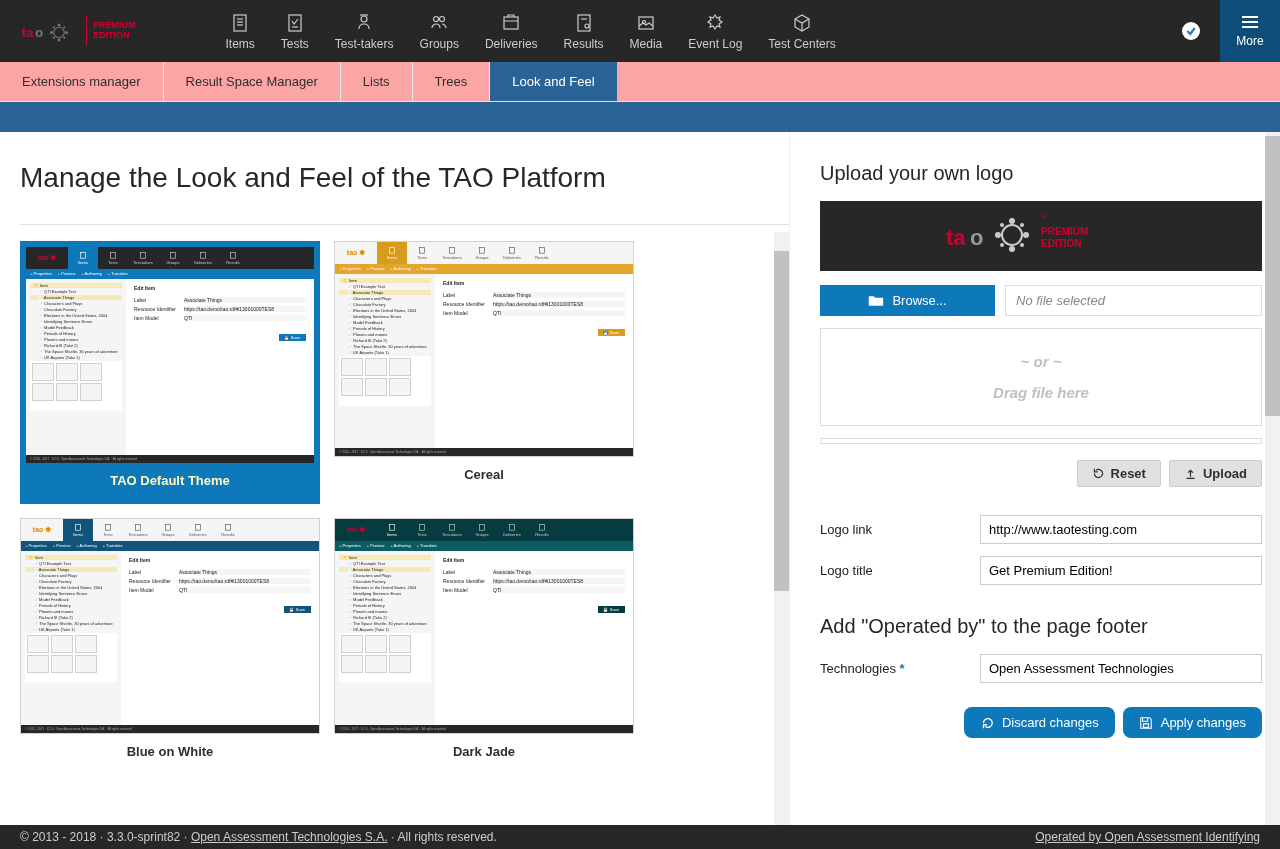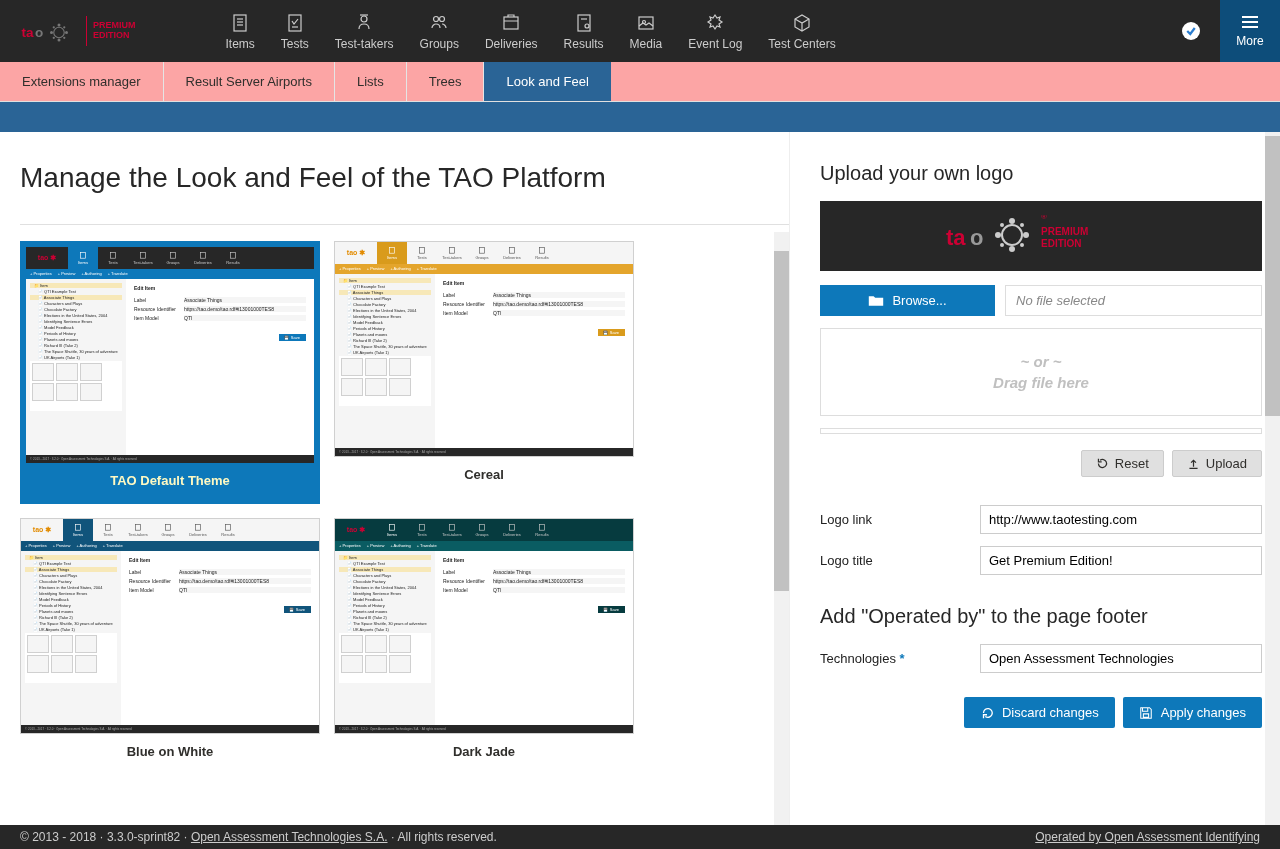--- a/index.html
+++ b/index.html
@@ -74,31 +74,31 @@
 .thumb-action-btn { width: 22px; height: 18px; border: 1px solid #d0d0d0; background: #f5f5f5; }
 
 
 h3.section { font-family: "Franklin Gothic Medium", "Arial Narrow", sans-serif; font-weight: 400; font-size: 20px; color: #272727; margin-bottom: 16px; }
 .logo-preview { background: #272727; height: 70px; display: flex; align-items: center; justify-content: center; margin-bottom: 14px; }
 .browse-row { display: flex; gap: 10px; margin-bottom: 12px; }
 .browse-btn { background: #0d78ba; color: #fff; padding: 8px 0; width: 175px; text-align: center; cursor: pointer; display: flex; align-items: center; justify-content: center; gap: 8px; font-size: 13px; }
 .browse-btn svg { width: 16px; height: 14px; fill: #fff; }
 .file-status { flex: 1; border: 1px solid #ddd; padding: 7px 10px; color: #888; font-style: italic; font-size: 13px; }
 .drag-zone { border: 1px solid #ddd; padding: 24px 0; text-align: center; color: #c0c0c0; font-style: italic; font-weight: bold; font-size: 15px; margin-bottom: 12px; }
-.drag-zone .or { margin-bottom: 4px; }
+.drag-zone .or { margin-bottom: 14px; }
 .progress-bar { height: 6px; border: 1px solid #ddd; margin-bottom: 16px; }
-.action-btns { display: flex; gap: 8px; justify-content: flex-end; margin-bottom: 28px; }
+.action-btns { display: flex; gap: 8px; justify-content: flex-end; margin-bottom: 28px; font-weight: bold; }
 .secondary-btn { background: #e0e0e0; border: 1px solid #ccc; padding: 5px 14px; cursor: pointer; display: flex; align-items: center; gap: 6px; font-size: 13px; color: #302f2c; border-radius: 2px; }
 .secondary-btn svg { width: 13px; height: 13px; fill: #302f2c; }
 .form-row { display: flex; align-items: center; margin-bottom: 12px; }
 .form-label { width: 160px; font-size: 13px; }
 .form-input { flex: 1; border: 1px solid #ccc; padding: 6px 8px; font-size: 13px; }
 .req-star { color: #0d78ba; font-weight: bold; }
 .bottom-actions { display: flex; gap: 8px; justify-content: flex-end; margin-top: 24px; }
-.primary-btn { background: #0d78ba; color: #fff; padding: 8px 16px; cursor: pointer; display: flex; align-items: center; gap: 8px; font-size: 13px; border-radius: 2px; }
+.primary-btn { background: #0d78ba; color: #fff; padding: 8px 16px; cursor: pointer; display: flex; align-items: center; gap: 8px; font-size: 13px; border-radius: 8px; }
 .primary-btn svg { width: 14px; height: 14px; fill: #fff; stroke: #fff; }
 
 
 footer { background: #272727; color: #ccc; font-size: 12px; padding: 5px 20px; display: flex; justify-content: space-between; position: fixed; bottom: 0; left: 0; right: 0; height: 24px; }
 footer a { color: #ccc; text-decoration: underline; }
 </style>
 </head>
 <body>
 
 <div class="topnav">
@@ -207,21 +207,21 @@
           <line x1="2" y1="8" x2="18" y2="8"></line>
           <line x1="2" y1="13" x2="18" y2="13"></line>
         </svg>
       <span>More</span>
     </div>
   </div>
 </div>
 
 <div class="subnav" id="subnav">
     <div class="subnav-item">Extensions manager</div>
-    <div class="subnav-item">Result Server Airports</div>
+    <div class="subnav-item">Result Space Manager</div>
     <div class="subnav-item">Lists</div>
     <div class="subnav-item">Trees</div>
     <div class="subnav-item active">Look and Feel</div>
   </div>
 <div class="bluebar"></div>
 
 <div class="content">
   <div class="left">
     <h1 class="page-title">Manage the Look and Feel of the TAO Platform</h1>
     <div class="theme-grid" id="theme-grid">

